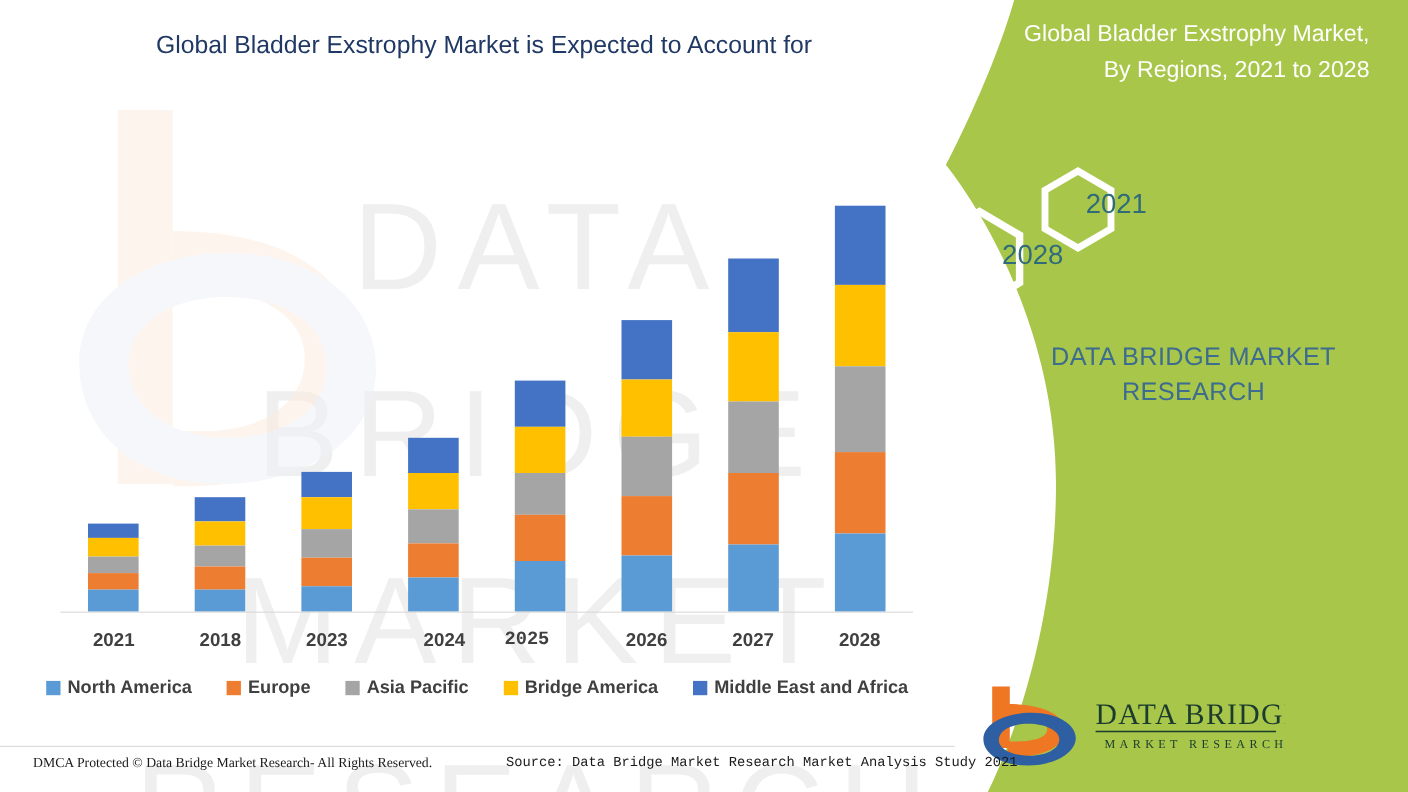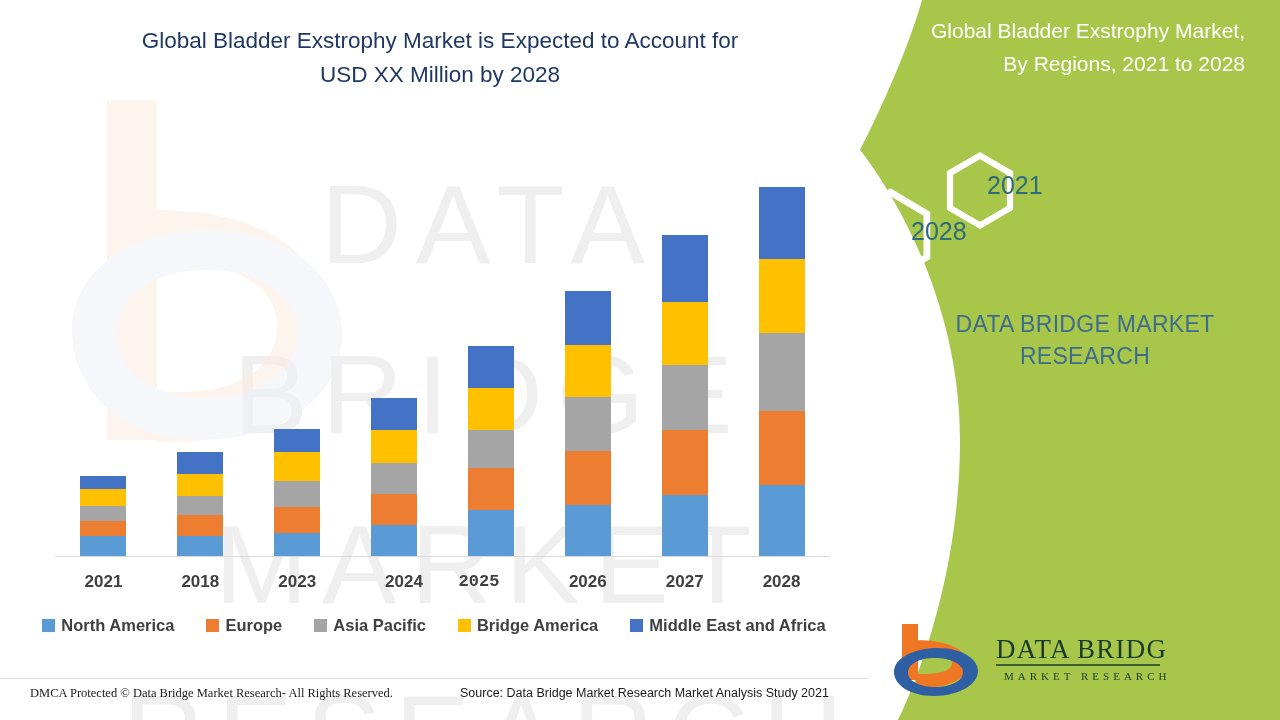--- a/index.html
+++ b/index.html
@@ -92,21 +92,21 @@
 
   .footer-left{
     position:absolute; left:30px; top:686px;
     font-family:"Liberation Serif", serif;
     font-size:12.5px;
     color:#1a1a1a;
     white-space:nowrap;
   }
   .footer-right{
     position:absolute; left:460px; top:686px;
-    font-family:Liberation Sans, sans-serif;
+    font-family:Liberation Mono, monospace;
     font-size:12.5px;
     color:#1a1a1a;
     white-space:nowrap;
   }
   .footer-rule{
     position:absolute; left:0; top:678px; width:868px; height:1px; background:#d9d9d9;
   }
 
   
   .green-panel{
@@ -195,21 +195,20 @@
         <line x1="108" y1="47" x2="272" y2="47" stroke="#1b3b2f" stroke-width="1.4"></line>
         <text x="116" y="62" fill="#1b3b2f" font-size="11" letter-spacing="4" font-family="Liberation Serif, serif">MARKET  RESEARCH</text>
       </svg>
     </div>
   </div>
 
   <div class="chart-panel">
 
     <div class="chart-title">
       <div>Global Bladder Exstrophy Market is Expected to Account for</div>
-      <div>USD XX Million by 2028</div>
     </div>
 
     <div class="plot" id="plot">
         <div class="bar" style="left: 25.4375px;">
           <div class="seg" title="North America 2021" style="height: 20px; background: rgb(91, 155, 213);"></div>
           <div class="seg" title="Europe 2021" style="height: 15px; background: rgb(237, 125, 49);"></div>
           <div class="seg" title="Asia Pacific 2021" style="height: 15px; background: rgb(165, 165, 165);"></div>
           <div class="seg" title="South America 2021" style="height: 17px; background: rgb(255, 192, 0);"></div>
           <div class="seg" title="Middle East and Africa 2021" style="height: 13px; background: rgb(68, 114, 196);"></div>
         </div>

